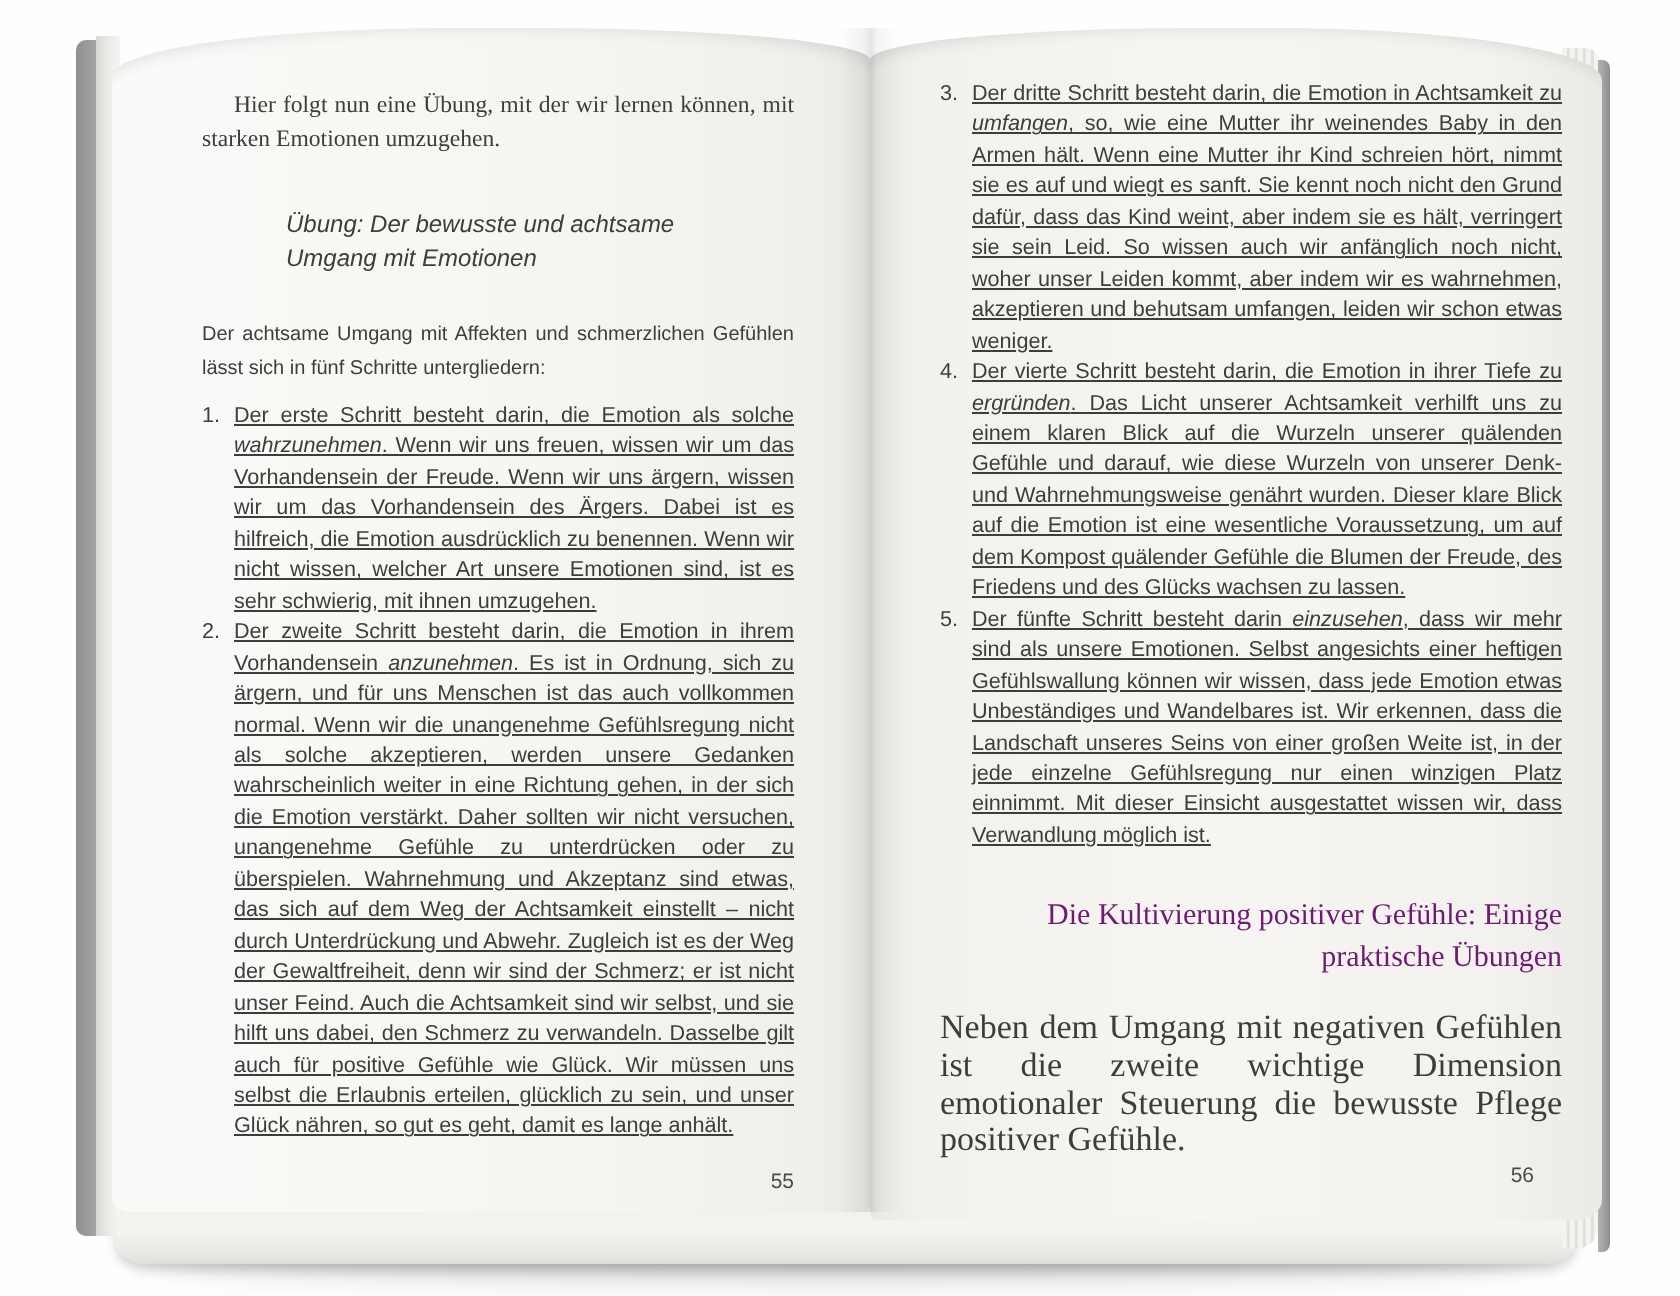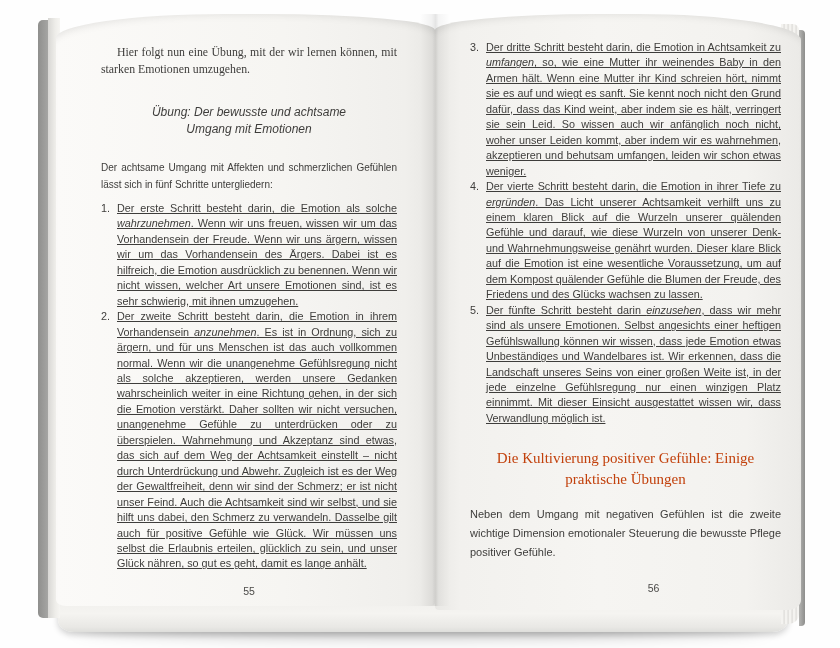--- a/index.html
+++ b/index.html
@@ -35,41 +35,41 @@
   .gutter{position:absolute;left:420px;top:14px;width:30px;height:592px;
     background:linear-gradient(to right,rgba(0,0,0,0) 0%,rgba(0,0,0,0.05) 40%,rgba(0,0,0,0.10) 52%,rgba(0,0,0,0.04) 62%,rgba(0,0,0,0) 100%);}
 
   
   .content-left{position:absolute;left:101px;top:44px;width:296px;color:var(--c-text,#3e3d3b);}
   .content-right{position:absolute;left:470px;top:40px;width:311px;color:var(--c-text,#3e3d3b);}
 
   .p-serif{font-family:"Liberation Serif",serif;font-size:11.8px;line-height:17px;
     text-align:justify;text-indent:16px;margin:0;}
   .h-exercise{font-family:"Liberation Sans",sans-serif;font-style:italic;font-weight:400;
-    font-size:12px;line-height:17px;text-align:center;width:212px;margin:26px auto 12px;}
+    font-size:12px;line-height:17px;text-align:left;width:212px;margin:26px auto 12px;}
   .p-sans-intro{font-family:"Liberation Sans",sans-serif;font-size:10px;line-height:16.5px;
     text-align:justify;margin:22px 0 0;}
 
   .steps{list-style:none;margin:8px 0 0;padding:0;
     font-family:"Liberation Sans",sans-serif;font-size:10.8px;line-height:15.45px;}
   .steps-right{margin:0;}
   .step{display:flex;}
   .step .num{flex:0 0 16px;}
   .step .txt{flex:1;text-align:justify;hyphens:auto;text-decoration:underline;-webkit-hyphens:auto;}
   .step .txt em{font-style:italic;}
 
   .h-section{font-family:"Liberation Serif",serif;font-size:15px;line-height:21px;
-    font-weight:400;text-align:center;margin:22px auto 0;color:#c2410c;}
-  .p-section{font-family:Liberation Sans, sans-serif;font-size:11px;line-height:18.6px;
+    font-weight:400;text-align:right;margin:22px auto 0;color:#701a75;}
+  .p-section{font-family:Liberation Serif, serif;font-size:17px;line-height:18.6px;
     text-align:justify;margin:15px 0 13px;}
 
   .pagenum{position:absolute;font-family:"Liberation Sans",sans-serif;font-size:10.5px;
-    color:#4b4a48;text-align:center;}
+    color:#4b4a48;text-align:right;}
   .pagenum-left{left:101px;width:296px;top:585px;}
-  .pagenum-right{left:498px;width:311px;top:582px;}
+  .pagenum-right{left:456px;width:311px;top:582px;}
 </style>
 </head>
 <body>
 
 <div class="stage">
 
   <div class="book-shadow"></div>
   <div class="bottom-stack"></div>
   <div class="cover-left"></div>
   <div class="edge-left"></div>

